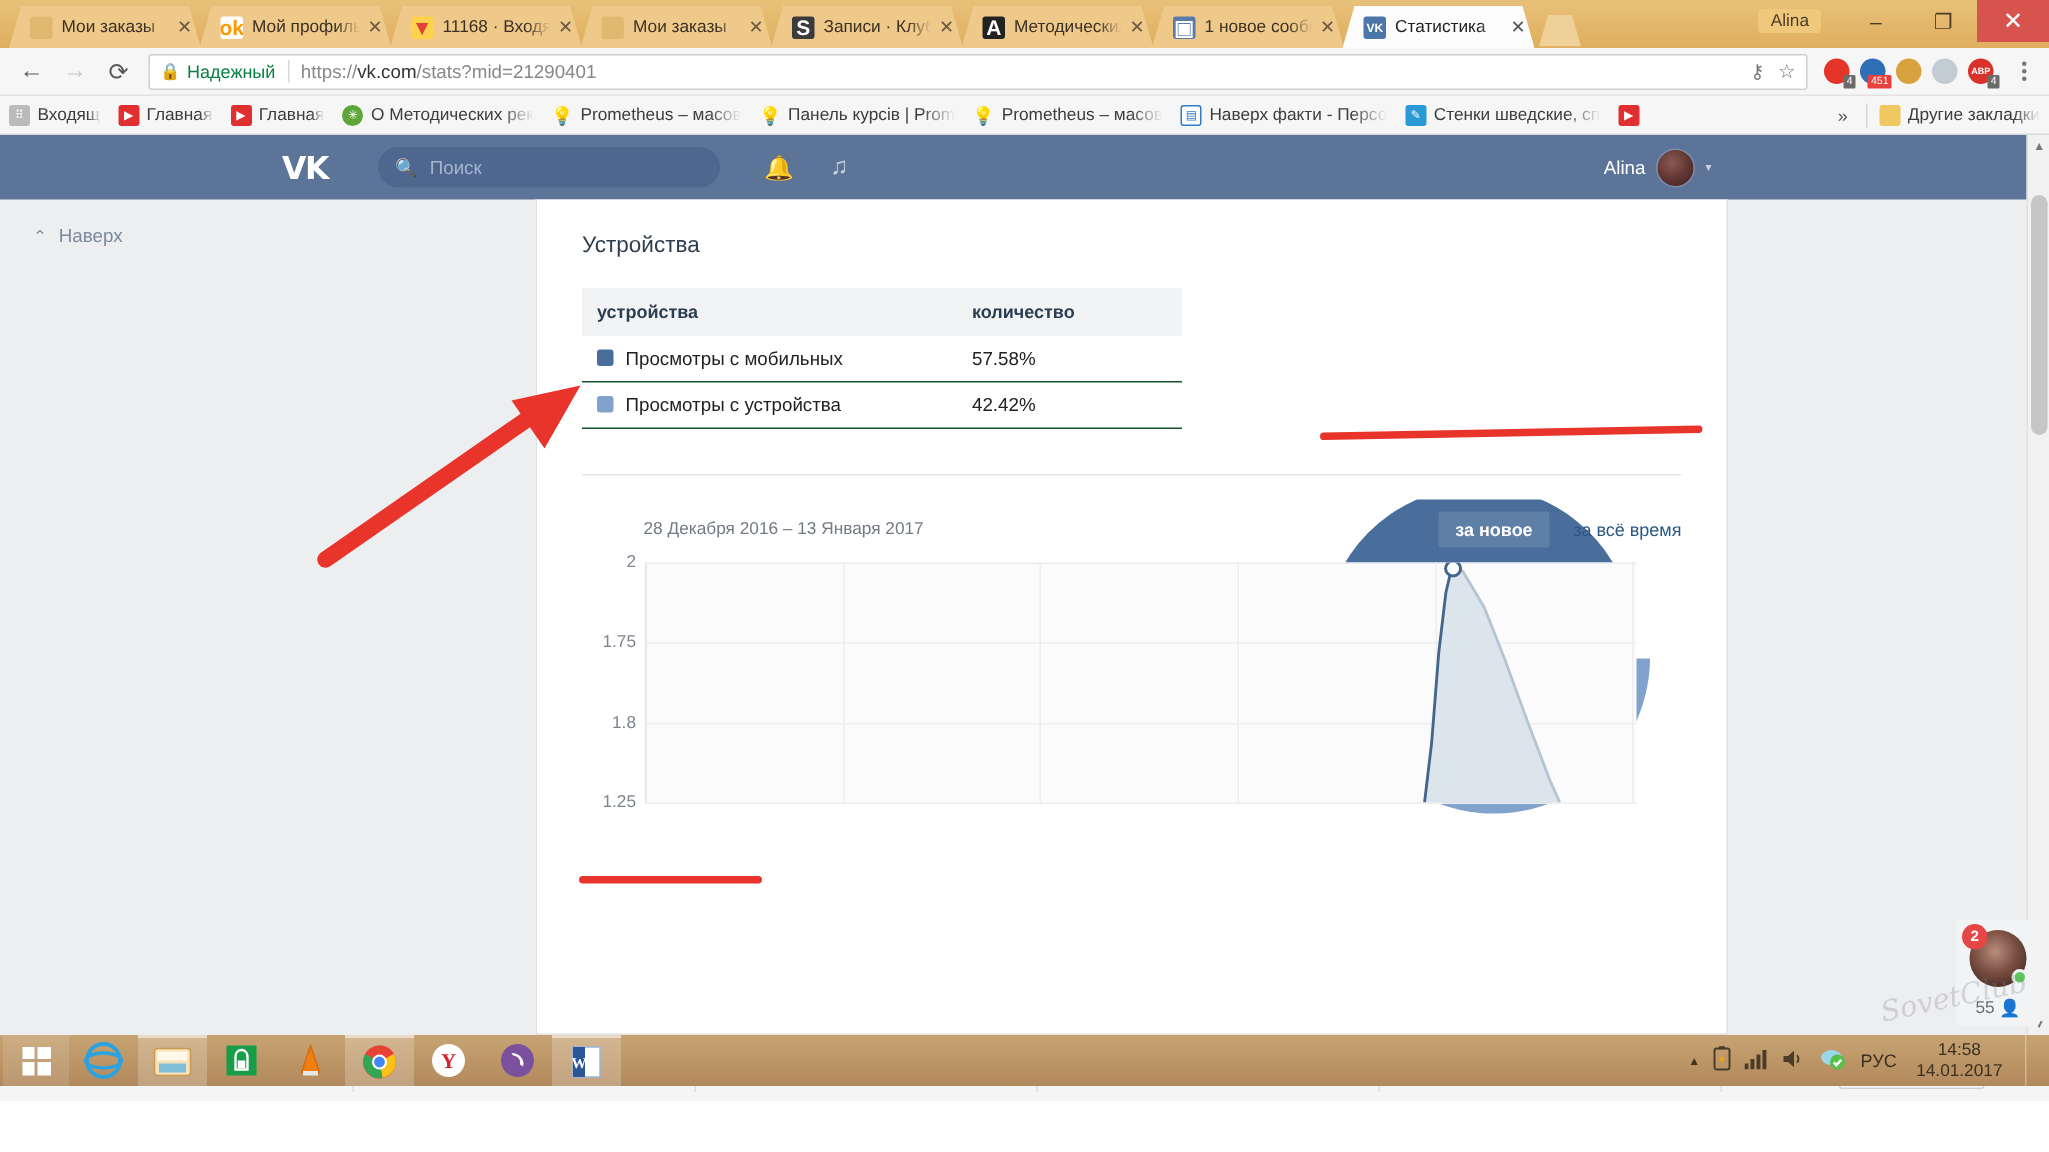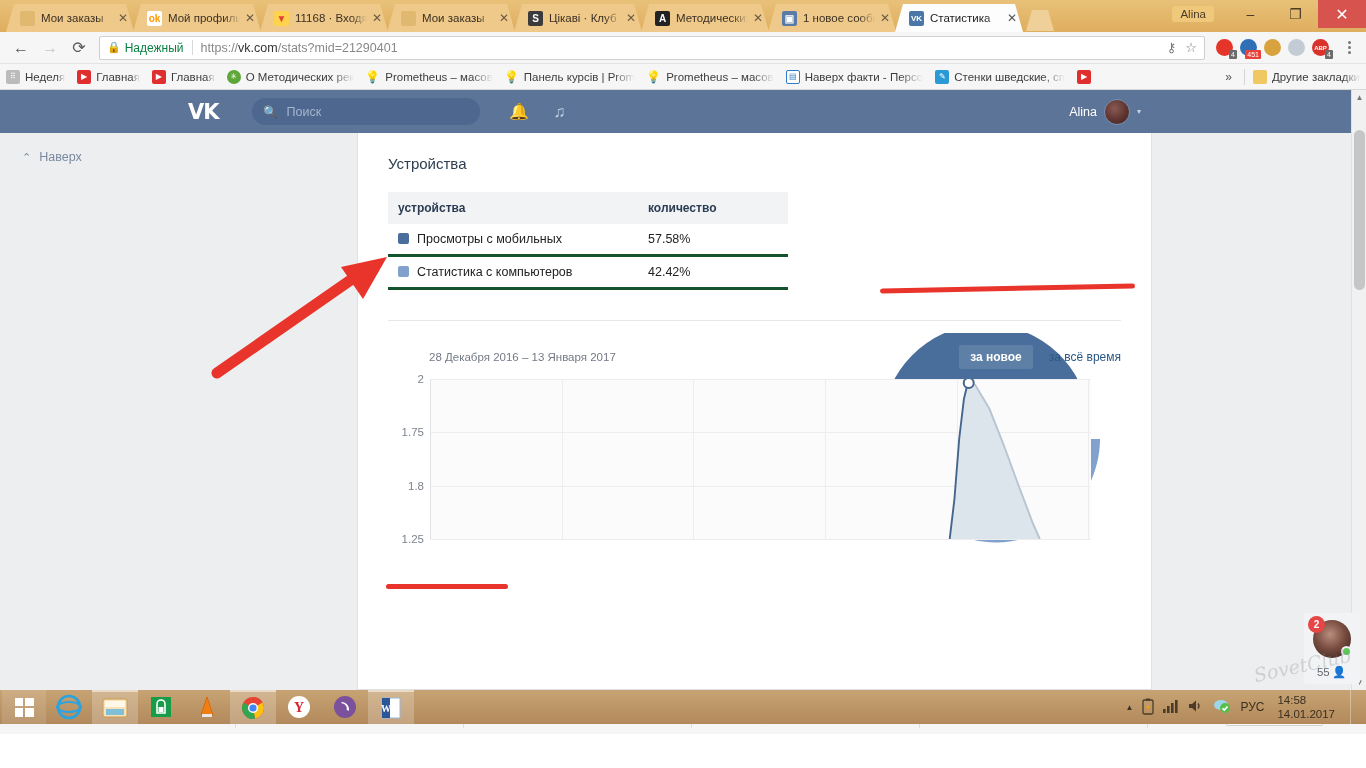--- a/index.html
+++ b/index.html
@@ -47,21 +47,21 @@
     z-index: 5;
   }
   .tab .favicon {
     width: 15px; height: 15px;
     flex: 0 0 15px;
     margin-right: 6px;
     border-radius: 2px;
     display: inline-flex;
     align-items: center;
     justify-content: center;
-    font-size: 10px;
+    font-size: 14px;
     color: #fff;
     font-weight: bold;
     overflow: hidden;
   }
   .tab .tabtitle {
     flex: 1 1 auto;
     white-space: nowrap;
     overflow: hidden;
     -webkit-mask-image: linear-gradient(90deg, #000 78%, transparent 100%);
     mask-image: linear-gradient(90deg, #000 78%, transparent 100%);
@@ -265,21 +265,21 @@
     background: #f2f3f5;
     text-align: left;
     font-size: 12px;
     color: #2b3d53;
     font-weight: bold;
     padding: 9px 10px;
   }
   table.stat thead th.num { width: 150px; }
   table.stat tbody td {
     padding: 8px 10px;
-    border-bottom: 3px solid #14532d;
+    border-bottom: 1px solid #14532d;
     color: #222;
     font-size: 12.5px;
     margin-top: 18px;
   }
   .swatch { display:inline-block; width: 11px; height: 11px; border-radius: 2px; margin-right: 8px; vertical-align: -1px;}
 
   .periodtabs {
     position: absolute;
     right: 30px; top: 62px;
     display: flex;
@@ -435,21 +435,21 @@
   .tbitem.running { background: rgba(255,255,255,0.22); border-top: 2px solid rgba(255,255,255,0.5); }
   .tray {
     margin-left: auto;
     display: flex;
     align-items: center;
     gap: 9px;
     padding-right: 8px;
     color: #3f3324;
     font-size: 11px;
   }
-  .trayclock { text-align: left; line-height: 1.25; font-size: 11.5px; color: #3b2f20; padding-left: 4px; }
+  .trayclock { text-align: center; line-height: 1.25; font-size: 11.5px; color: #3b2f20; padding-left: 4px; }
   .traylang { font-size: 12px; color: #3b2f20; }
   .showdesk { width: 8px; height: 34px; border-left: 1px solid rgba(255,255,255,0.35); margin-left: 6px; }
 </style>
 </head>
 <body>
 
 <div class="chrome-window">
 
   <div class="tabstrip">
     <div class="tab">
@@ -467,21 +467,21 @@
       <span class="tabtitle">11168 · Входящ</span>
       <span class="tabclose">✕</span>
     </div>
     <div class="tab">
       <span class="favicon" style="background:#e0b870;"></span>
       <span class="tabtitle">Мои заказы</span>
       <span class="tabclose">✕</span>
     </div>
     <div class="tab">
       <span class="favicon" style="background:#3b3b3b;">S</span>
-      <span class="tabtitle">Цікаві · Клуб</span>
+      <span class="tabtitle">Записи · Клуб</span>
       <span class="tabclose">✕</span>
     </div>
     <div class="tab">
       <span class="favicon" style="background:#222;">A</span>
       <span class="tabtitle">Методических,</span>
       <span class="tabclose">✕</span>
     </div>
     <div class="tab">
       <span class="favicon" style="background:#5a7ba6;">▣</span>
       <span class="tabtitle">1 новое сообщ</span>
@@ -532,21 +532,21 @@
           <i></i>
           <i></i>
           <i></i>
         </span>
     </div>
   </div>
 
   <div class="bookmarks">
     <div class="bm">
       <span class="bmico" style="background:#bbb;">⠿</span>
-      <span class="bmtext">Неделя</span>
+      <span class="bmtext">Входящ</span>
     </div>
     <div class="bm">
       <span class="bmico" style="background:#e02f2f;">▶</span>
       <span class="bmtext">Главная</span>
     </div>
     <div class="bm">
       <span class="bmico" style="background:#e02f2f;">▶</span>
       <span class="bmtext">Главная</span>
     </div>
     <div class="bm">
@@ -627,21 +627,21 @@
               </thead>
               <tbody>
                 <tr>
                   <td>
                     <span class="swatch" style="background:#4a6e9c;"></span><span>Просмотры с мобильных</span>
                   </td>
                   <td>57.58%</td>
                 </tr>
                 <tr>
                   <td>
-                    <span class="swatch" style="background:#80a2cd;"></span><span>Статистика с компьютеров</span>
+                    <span class="swatch" style="background:#80a2cd;"></span><span>Просмотры с устройства</span>
                   </td>
                   <td>42.42%</td>
                 </tr>
               </tbody>
             </table>
           </div>
         </div>
 
         <div class="piewrap">
           <svg width="215" height="212" viewBox="0 0 215 212">

